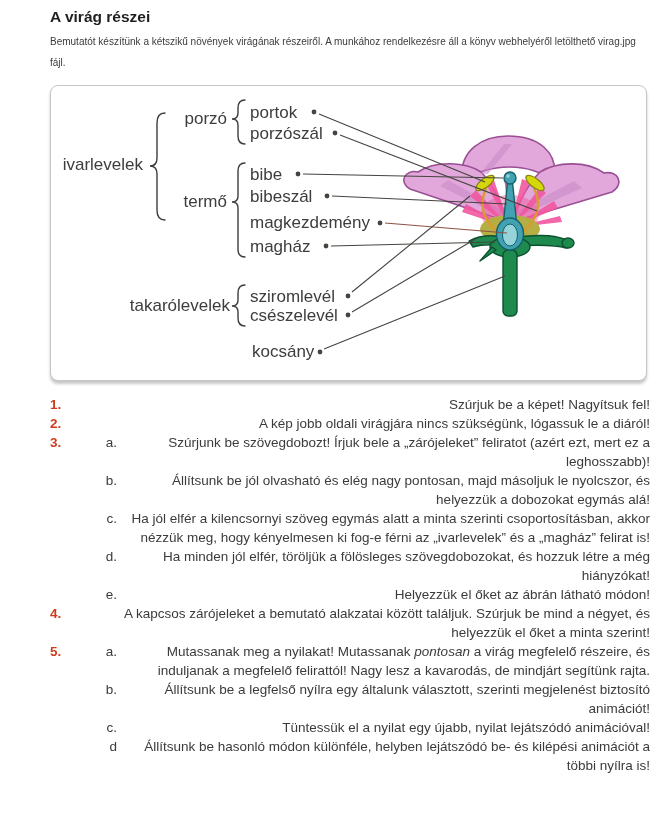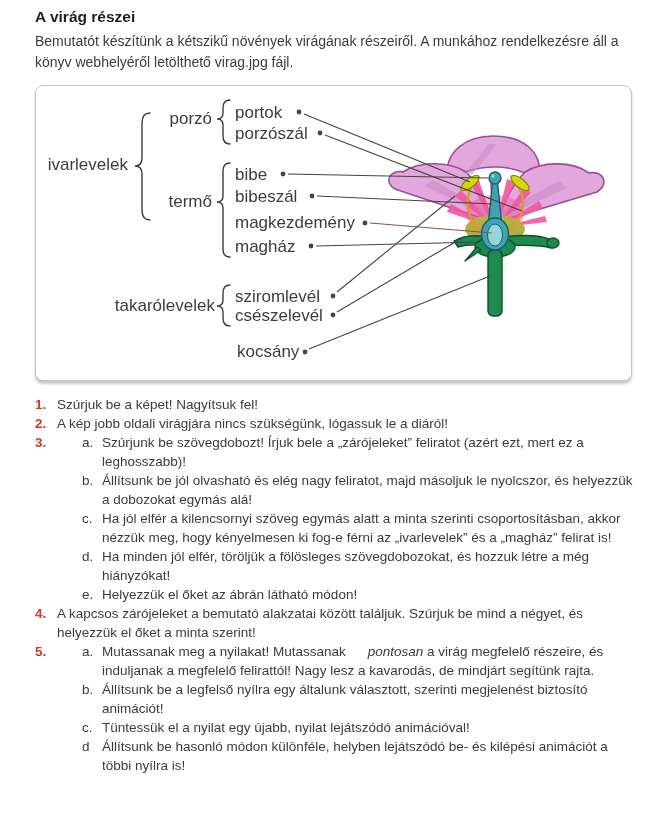--- a/index.html
+++ b/index.html
@@ -1,24 +1,24 @@
 <!DOCTYPE html>
 <html style="--c-title: #1f1f1f; --c-text: #3b3b3b; --c-accent_red: #d03b1e; --c-box_border: #c5c5c5; --c-label: #3d3d3d; --c-line: #45443f; --c-line_brown: #8e5243; --c-petal: #e2a8db; --c-petal_outline: #9a4f94; --c-petal_shade: #c687c4; --c-ray: #f2569e; --c-anther: #d6d70a; --c-anther_outline: #82820c; --c-filament: #d89c2e; --c-pistil: #43a2b1; --c-pistil_light: #97d3db; --c-pistil_dark: #15616b; --c-green: #1e8a4e; --c-green_dark: #0b5230; --c-olive: #b5ae43;"><head>
 <meta charset="utf-8">
 <style>
   html,body { margin:0; padding:0; background:#ffffff; }
   body {
     width:667px; height:830px; overflow:hidden;
     font-family:"Liberation Sans", sans-serif;
     color:var(--c-text,#3b3b3b);
   }
-  .page { padding:8px 32px 0 35px; }
+  .page { padding:8px 32px 0 50px; }
 
   .title { font-size:15.5px; font-weight:bold; color:var(--c-title,#1f1f1f); margin:0 0 5px 0; }
-  .intro { font-size:14px; line-height:21px; margin:0 0 12px 0; width:604px; }
+  .intro { font-size:10px; line-height:21px; margin:0 0 12px 0; width:604px; }
 
   .figure-box {
     position:relative; width:595px; height:294px;
     border:1px solid var(--c-box_border,#c5c5c5);
     border-radius:8px;
     box-shadow:0 3px 3px rgba(0,0,0,0.22);
     margin:0 0 14px 0;
     background:#fff;
   }
   .figure-box svg { position:absolute; left:0; top:0; }
@@ -36,25 +36,25 @@
   .olive   { fill:var(--c-olive,#b5ae43); }
   .filament{ stroke:var(--c-filament,#d89c2e); stroke-width:2.4; fill:none; }
   .anther  { fill:var(--c-anther,#d6d70a); stroke:var(--c-anther_outline,#82820c); stroke-width:1.2; }
   .teal    { fill:var(--c-pistil,#43a2b1); stroke:var(--c-pistil_dark,#15616b); stroke-width:1.4; }
   .teal-light { fill:var(--c-pistil_light,#97d3db); stroke:var(--c-pistil_dark,#15616b); stroke-width:1; }
   .green   { fill:var(--c-green,#1e8a4e); stroke:var(--c-green_dark,#0b5230); stroke-width:1.4; stroke-linejoin:round; }
 
   .tasks { font-size:13.5px; line-height:19px; width:600px; }
   .task  { display:flex; }
   .tnum  { flex:none; width:22px; font-weight:bold; color:var(--c-accent_red,#d03b1e); }
-  .tbody { flex:1; }
+  .tbody { flex:1;text-align:right; }
   .sub   { display:flex; margin-left:25px; }
   .slet  { flex:none; width:20px; }
   .stext { flex:1; }
-  em { font-style:italic;margin-left:18px; }
+  em { font-style:italic; }
 </style>
 </head>
 <body>
 
 <div class="page">
 
   <h1 class="title">A virág részei</h1>
   <p class="intro">Bemutatót készítünk a kétszikű növények virágának részeiről. A munkához rendelkezésre áll a könyv webhelyéről letölthető virag.jpg fájl.</p>
 
   <div class="figure-box">
@@ -156,21 +156,21 @@
 
     <div class="task">
       <span class="tnum">3.</span>
       <div class="tbody">
         <div class="sub">
           <span class="slet">a.</span>
           <div class="stext">Szúrjunk be szövegdobozt! Írjuk bele a „zárójeleket” feliratot (azért ezt, mert ez a leghosszabb)!</div>
         </div>
         <div class="sub">
           <span class="slet">b.</span>
-          <div class="stext">Állítsunk be jól olvasható és elég nagy feliratot, majd másoljuk le nyolcszor, és helyezzük a dobozokat egymás alá!</div>
+          <div class="stext">Állítsunk be jól olvasható és elég nagy pontosan, majd másoljuk le nyolcszor, és helyezzük a dobozokat egymás alá!</div>
         </div>
         <div class="sub">
           <span class="slet">c.</span>
           <div class="stext">Ha jól elfér a kilencsornyi szöveg egymás alatt a minta szerinti csoportosításban, akkor nézzük meg, hogy kényelmesen ki fog-e férni az „ivarlevelek” és a „magház” felirat is!</div>
         </div>
         <div class="sub">
           <span class="slet">d.</span>
           <div class="stext">Ha minden jól elfér, töröljük a fölösleges szövegdobozokat, és hozzuk létre a még hiányzókat!</div>
         </div>
         <div class="sub">

